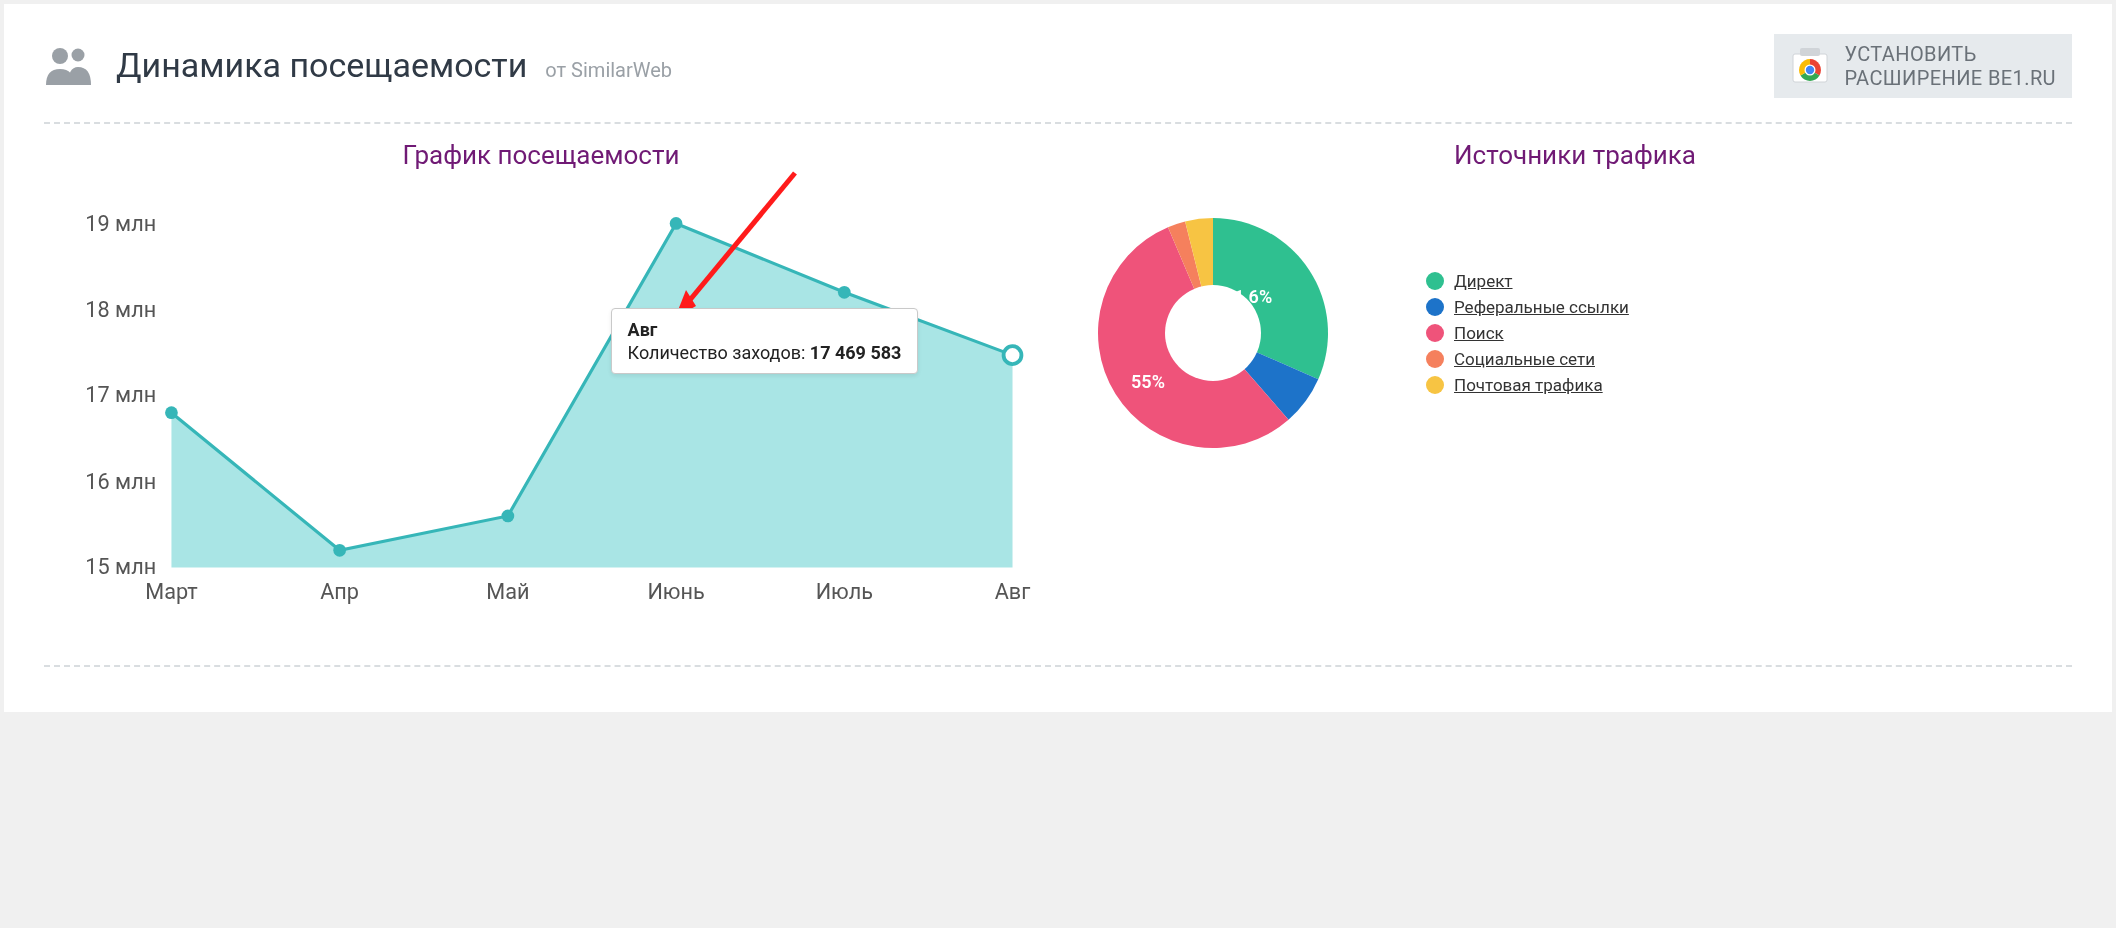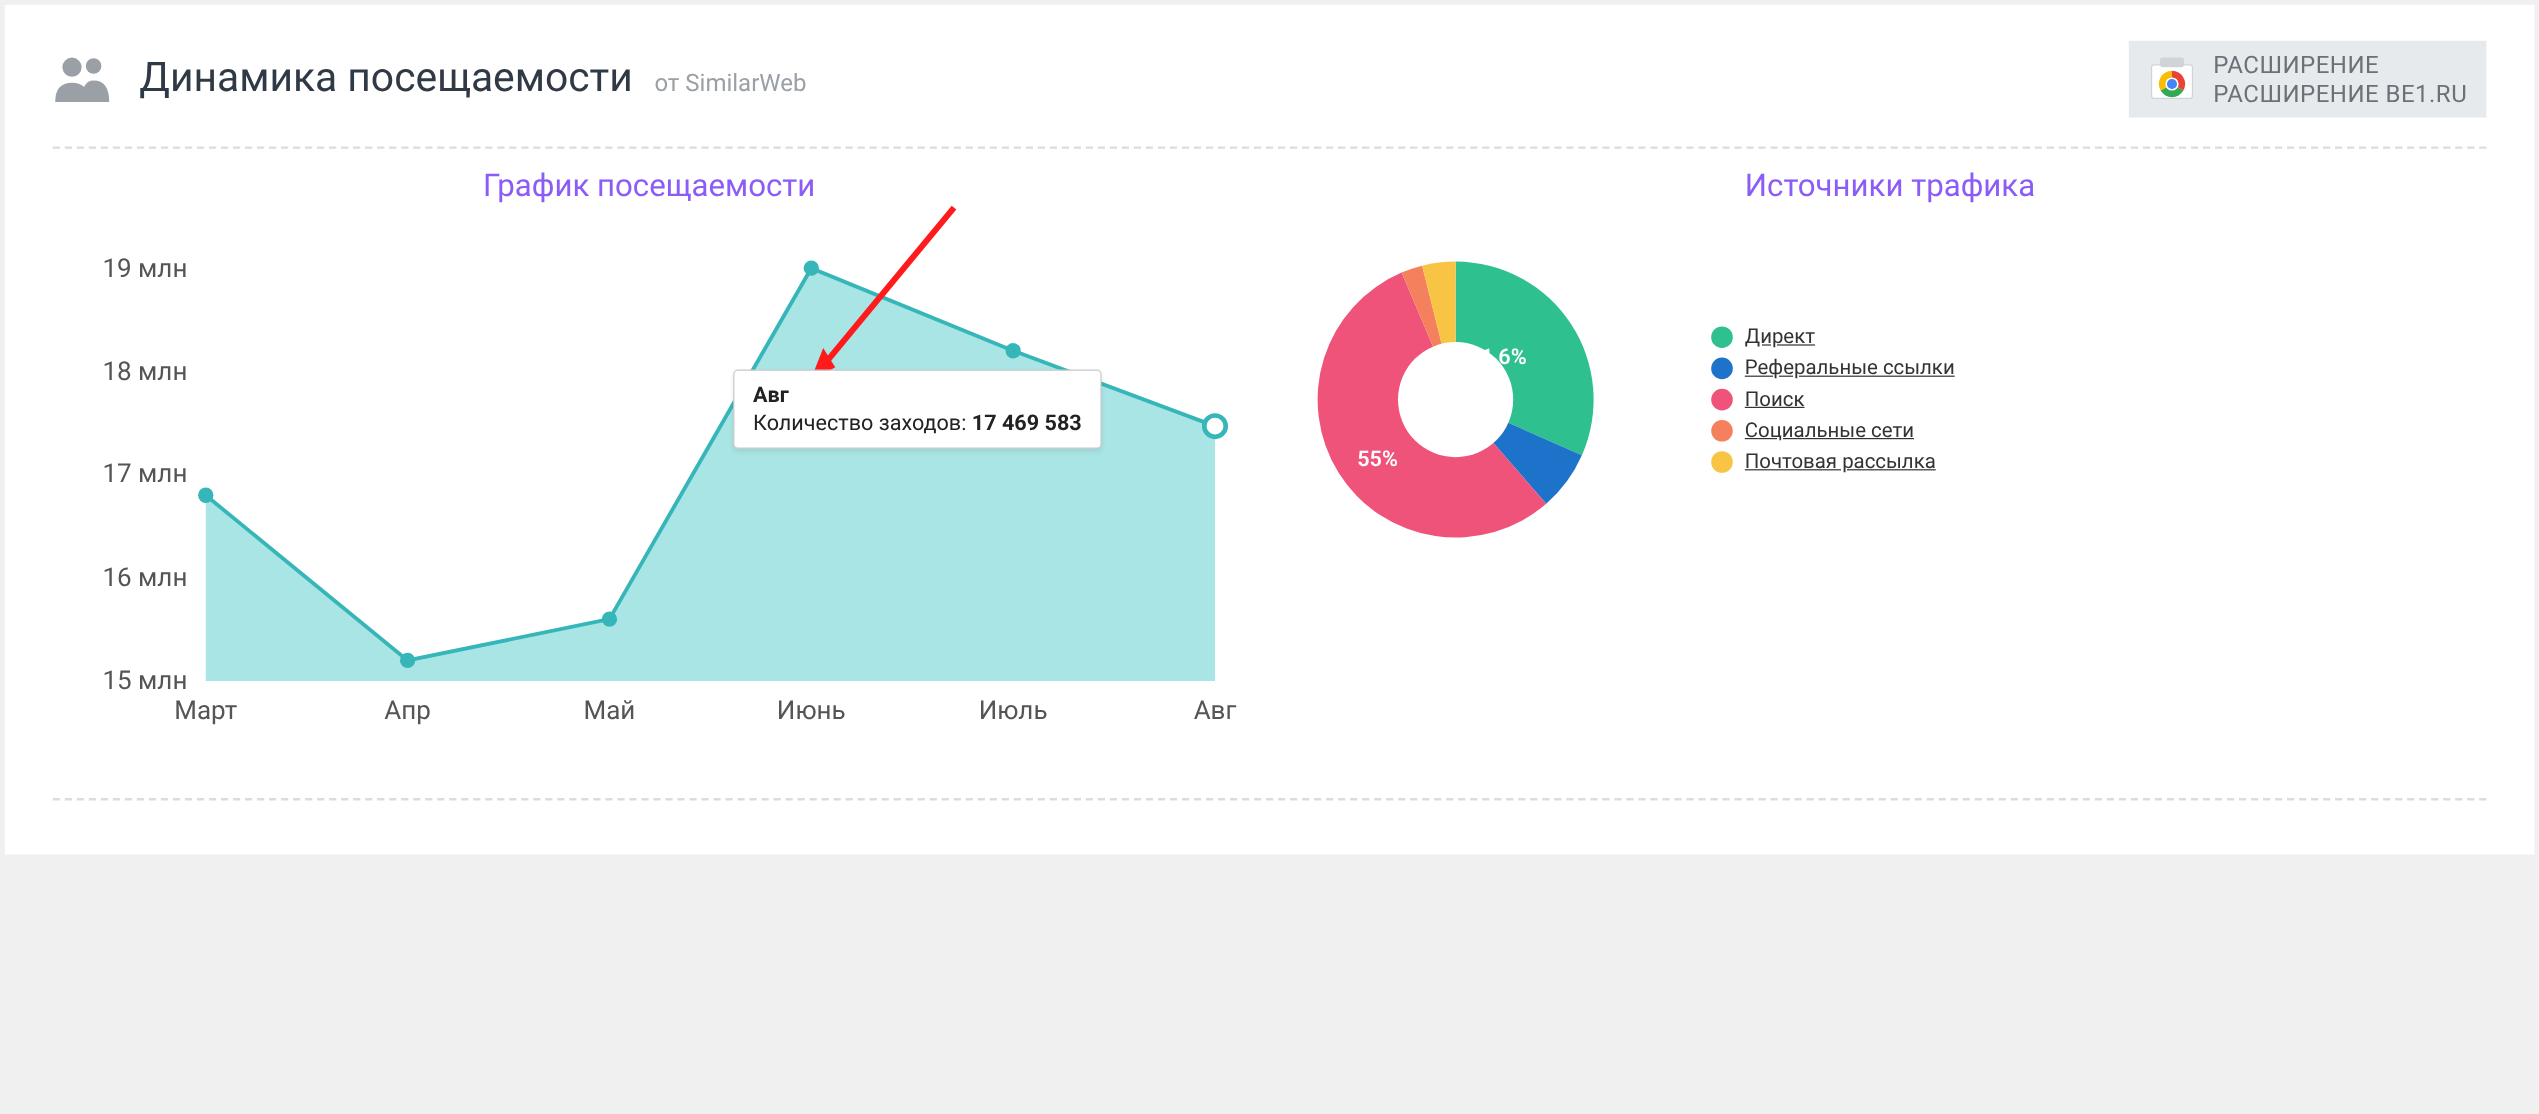--- a/index.html
+++ b/index.html
@@ -68,21 +68,21 @@
     gap: 40px;
     align-items: flex-start;
     padding-top: 10px;
   }
   .chart-panel {
     flex: 1 1 50%;
   }
   .chart-title {
     text-align: center;
     font-size: 26px;
-    color: #8b5cf6;
+    color: #701a75;
     font-weight: 400;
     margin-bottom: 28px;
   }
   .line-chart-wrap {
     position: relative;
   }
   .line-chart {
     width: 100%;
     height: auto;
   }
@@ -198,21 +198,21 @@
           <rect x="10" y="2" width="20" height="8" rx="2" fill="#d0d4d8"></rect>
           <circle cx="20" cy="24" r="11" fill="#fff"></circle>
           <path d="M20 13 A11 11 0 0 1 29.5 29.5 L20 24 Z" fill="#ea4335"></path>
           <path d="M29.5 29.5 A11 11 0 0 1 10.5 29.5 L20 24 Z" fill="#34a853"></path>
           <path d="M10.5 29.5 A11 11 0 0 1 20 13 L20 24 Z" fill="#fbbc05"></path>
           <circle cx="20" cy="24" r="5.5" fill="#fff"></circle>
           <circle cx="20" cy="24" r="4.2" fill="#4285f4"></circle>
         </svg>
       </div>
       <div class="banner-text">
-        <div>РАСШИРЕНИЕ</div>
+        <div>УСТАНОВИТЬ</div>
         <div>РАСШИРЕНИЕ BE1.RU</div>
       </div>
     </div>
   </div>
 
   <hr class="dashed-separator">
 
   <div class="charts-row">
 
     <div class="chart-panel">
@@ -287,21 +287,21 @@
           <div class="legend-item">
             <span class="legend-dot" style="background:#ef537a"></span>
             <span>Поиск</span>
           </div>
           <div class="legend-item">
             <span class="legend-dot" style="background:#f5805d"></span>
             <span>Социальные сети</span>
           </div>
           <div class="legend-item">
             <span class="legend-dot" style="background:#f7c443"></span>
-            <span>Почтовая рассылка</span>
+            <span>Почтовая трафика</span>
           </div>
         </div>
       </div>
     </div>
 
   </div>
 
   <hr class="dashed-separator" style="margin-top:42px;margin-bottom:0">
 
 </div>

